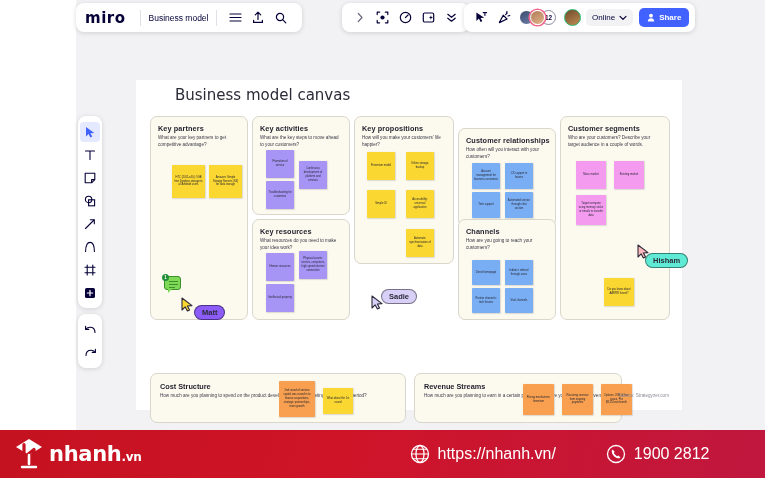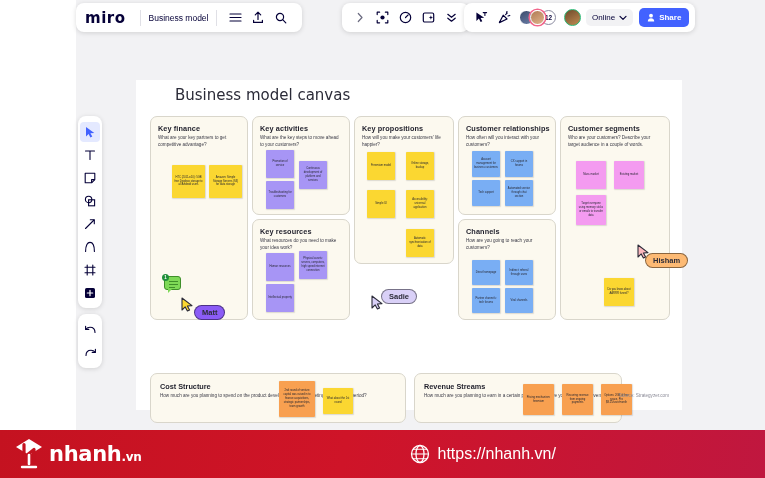--- a/index.html
+++ b/index.html
@@ -185,21 +185,21 @@
   .clabel {
     position: absolute;
     border-radius: 9px;
     padding: 2px 7px;
     font-size: 7.5px; font-weight: 600;
     white-space: nowrap;
     border: 1px solid rgba(0,0,0,.45);
   }
   .lbl-matt   { background: #8b5cf6; color: #2b2b38; }
   .lbl-sadie  { background: #d9d0f7; color: #2b2b38; }
-  .lbl-hisham { background: #fdba74; color: #2b2b38; }
+  .lbl-hisham { background: #5eead4; color: #2b2b38; }
 
   .cmt-bubble {
     position: absolute;
     width: 17px; height: 14px;
     background: #7ed957;
     border: 1px solid #3f8f2a;
     border-radius: 3px;
   }
   .cmt-bubble:after {
     content: ""; position: absolute;
@@ -249,21 +249,21 @@
 <div id="app">
   <div class="canvas-bg"></div>
   <div class="side-strip"></div>
 
   <div class="frame">
     <div class="frame-title">Business model canvas</div>
 
     <div class="grid">
 
       <div class="card" style="left:0;top:0;width:98px;height:204px;">
-        <h3>Key finance</h3>
+        <h3>Key partners</h3>
         <p>What are your key partners to get competitive advantage?</p>
         <div class="notes">
           <div class="note n-yellow" style="left:14px;top:48px;width:33px;height:33px;">HTC (2011-n10): 5GB free Dropbox storage to all Android users</div>
           <div class="note n-yellow" style="left:51px;top:48px;width:33px;height:33px;">Amazon: Simple Storage Servers (S3) for data storage</div>
         </div>
       </div>
 
       <div class="card" style="left:102px;top:0;width:98px;height:99px;">
         <h3>Key activities</h3>
         <p>What are the key steps to move ahead to your customers?</p>
@@ -289,21 +289,21 @@
         <p>How will you make your customers' life happier?</p>
         <div class="notes">
           <div class="note n-yellow" style="left:5px;top:35px;width:28px;height:28px;">Freemium model</div>
           <div class="note n-yellow" style="left:44px;top:35px;width:28px;height:28px;">Online storage, backup</div>
           <div class="note n-yellow" style="left:5px;top:73px;width:28px;height:28px;">Simple UI</div>
           <div class="note n-yellow" style="left:44px;top:73px;width:28px;height:28px;">Accessibility: universal application</div>
           <div class="note n-yellow" style="left:44px;top:112px;width:28px;height:28px;">Automatic synchronisation of data</div>
         </div>
       </div>
 
-      <div class="card" style="left:308px;top:0;width:98px;height:99px;">
+      <div class="card" style="left:308px;top:12px;width:98px;height:99px;">
         <h3>Customer relationships</h3>
         <p>How often will you interact with your customers?</p>
         <div class="notes">
           <div class="note n-blue" style="left:6px;top:34px;width:28px;height:26px;">Account management for business customers</div>
           <div class="note n-blue" style="left:39px;top:34px;width:28px;height:26px;">CX support in forums</div>
           <div class="note n-blue" style="left:6px;top:63px;width:28px;height:26px;">Tech support</div>
           <div class="note n-blue" style="left:39px;top:63px;width:28px;height:26px;">Automated service through chat section</div>
         </div>
       </div>
 
@@ -542,13 +542,20 @@
 
   <div class="b-item" id="b-url">
     <svg width="20" height="20" viewBox="0 0 20 20">
       <circle cx="10" cy="10" r="8.5" fill="none" stroke="#fff" stroke-width="1.3"></circle>
       <ellipse cx="10" cy="10" rx="4" ry="8.5" fill="none" stroke="#fff" stroke-width="1.3"></ellipse>
       <path d="M1.5 10 H18.5 M3 5.2 H17 M3 14.8 H17" stroke="#fff" stroke-width="1.1"></path>
     </svg>
     <span class="btxt">https://nhanh.vn/</span>
   </div>
 
+  <div class="b-item" id="b-tel">
+    <svg width="20" height="20" viewBox="0 0 20 20">
+      <circle cx="10" cy="10" r="8.5" fill="none" stroke="#fff" stroke-width="1.3"></circle>
+      <path d="M6.3 5.6 C5 7.3 6.2 10.4 8 12.2 C9.8 14 12.9 15.1 14.5 13.8 L12.6 11.6 L10.9 12.3 C10 11.6 8.6 10.2 7.9 9.3 L8.6 7.5 Z" fill="#fff"></path>
+    </svg>
+    <span class="btxt">1900 2812</span>
+  </div>
 </div>
 
 </body></html>

